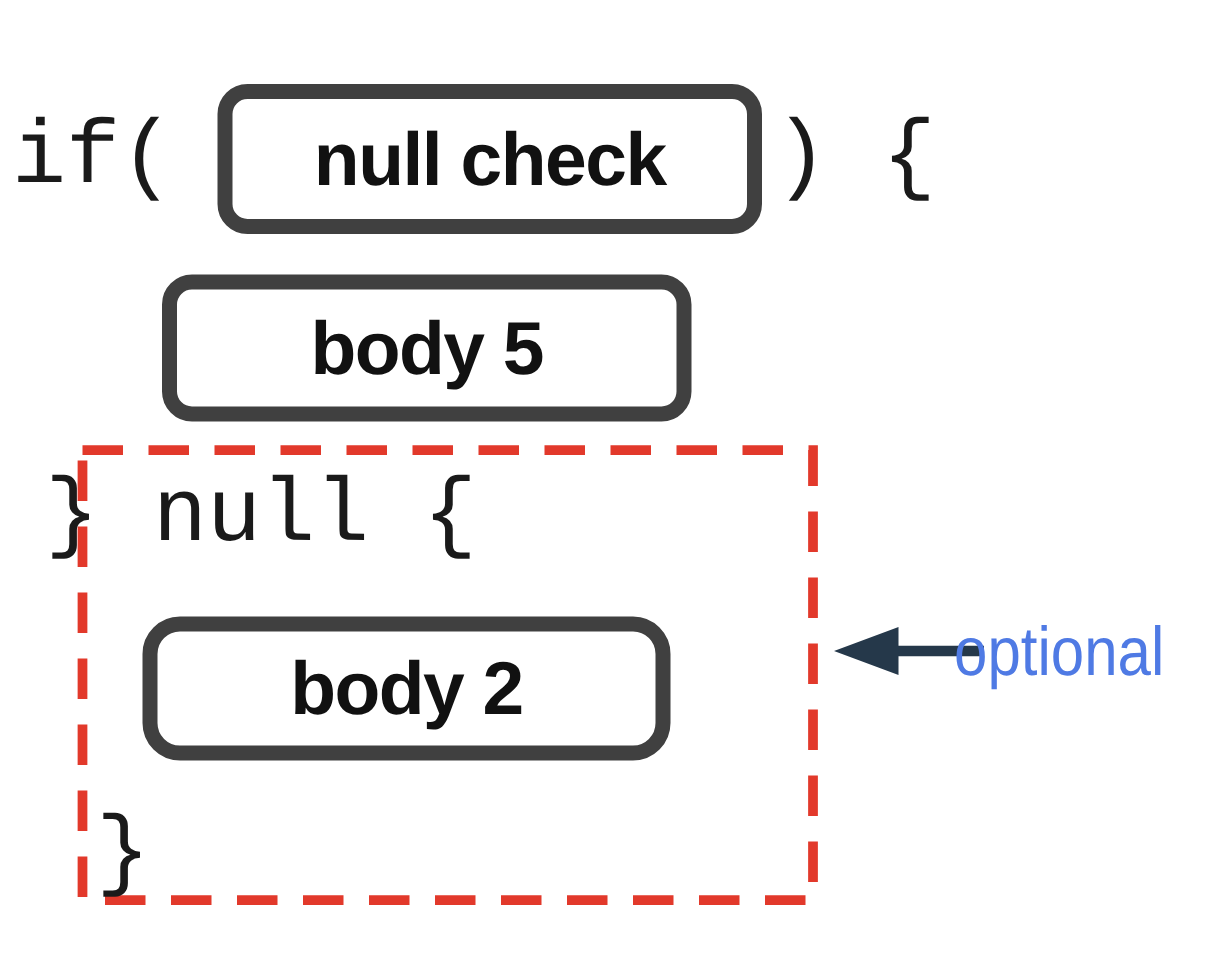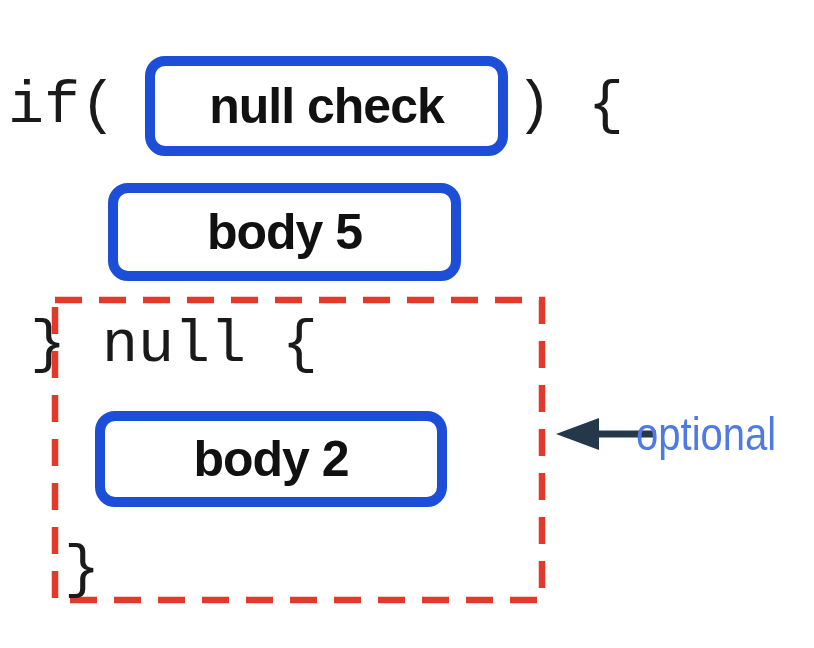--- a/index.html
+++ b/index.html
@@ -21,21 +21,21 @@
     font-family: "Liberation Mono", "DejaVu Sans Mono", monospace;
     font-size: 60px;
     line-height: 60px;
     font-weight: 400;
     color: #1a1a1a;
     white-space: pre;
   }
   .slot {
     position: absolute;
     box-sizing: border-box;
-    border: 10px solid #1d4ed8;
+    border: 10px solid #404040;
     border-radius: 20px;
     background: #ffffff;
     display: flex;
     align-items: center;
     justify-content: center;
   }
   .slot-label {
     font-family: "Liberation Sans", "DejaVu Sans", sans-serif;
     font-size: 50px;
     font-weight: 700;
@@ -82,21 +82,21 @@
   </div>
 
   <div class="code-text" style="left:516px; top:60px;">) {</div>
 
   <div class="slot" style="left:108px; top:167px; width:353px; height:98px;">
     <span class="slot-label">body 5</span>
   </div>
 
   <div class="code-text" style="left:30px; top:299px;">} null {</div>
 
-  <div class="slot" style="left:95px; top:395px; width:352px; height:96px;">
+  <div class="slot" style="left:95px; top:395px; width:352px; height:96px;border-radius:25px;">
     <span class="slot-label">body 2</span>
   </div>
 
   <div class="code-text" style="left:64px; top:524px;">}</div>
 
   <div class="annotation-label">optional</div>
 
 </div>
 
 </body></html>

